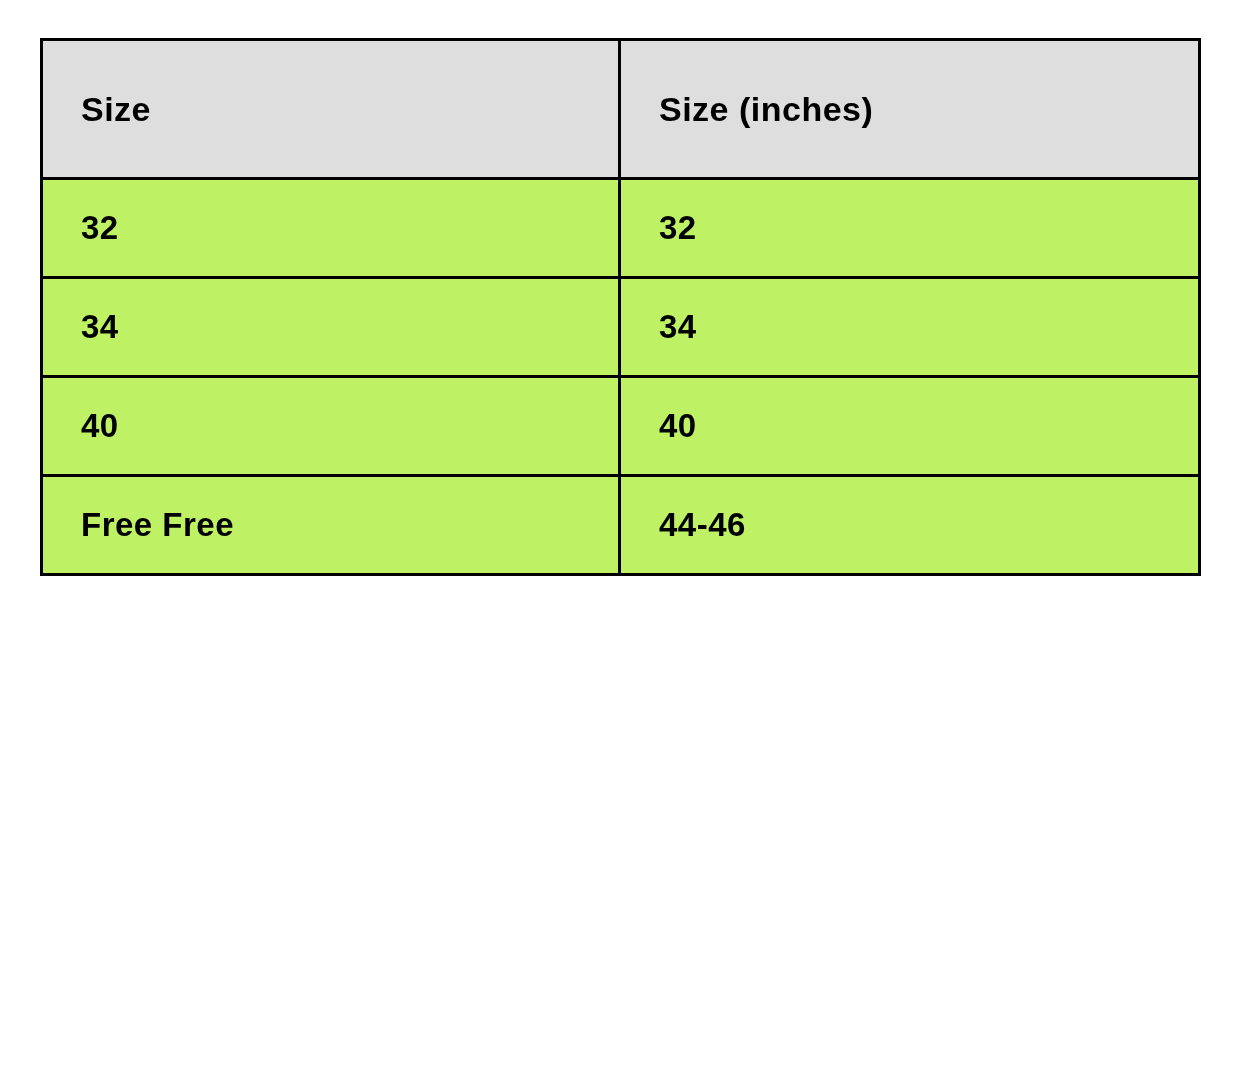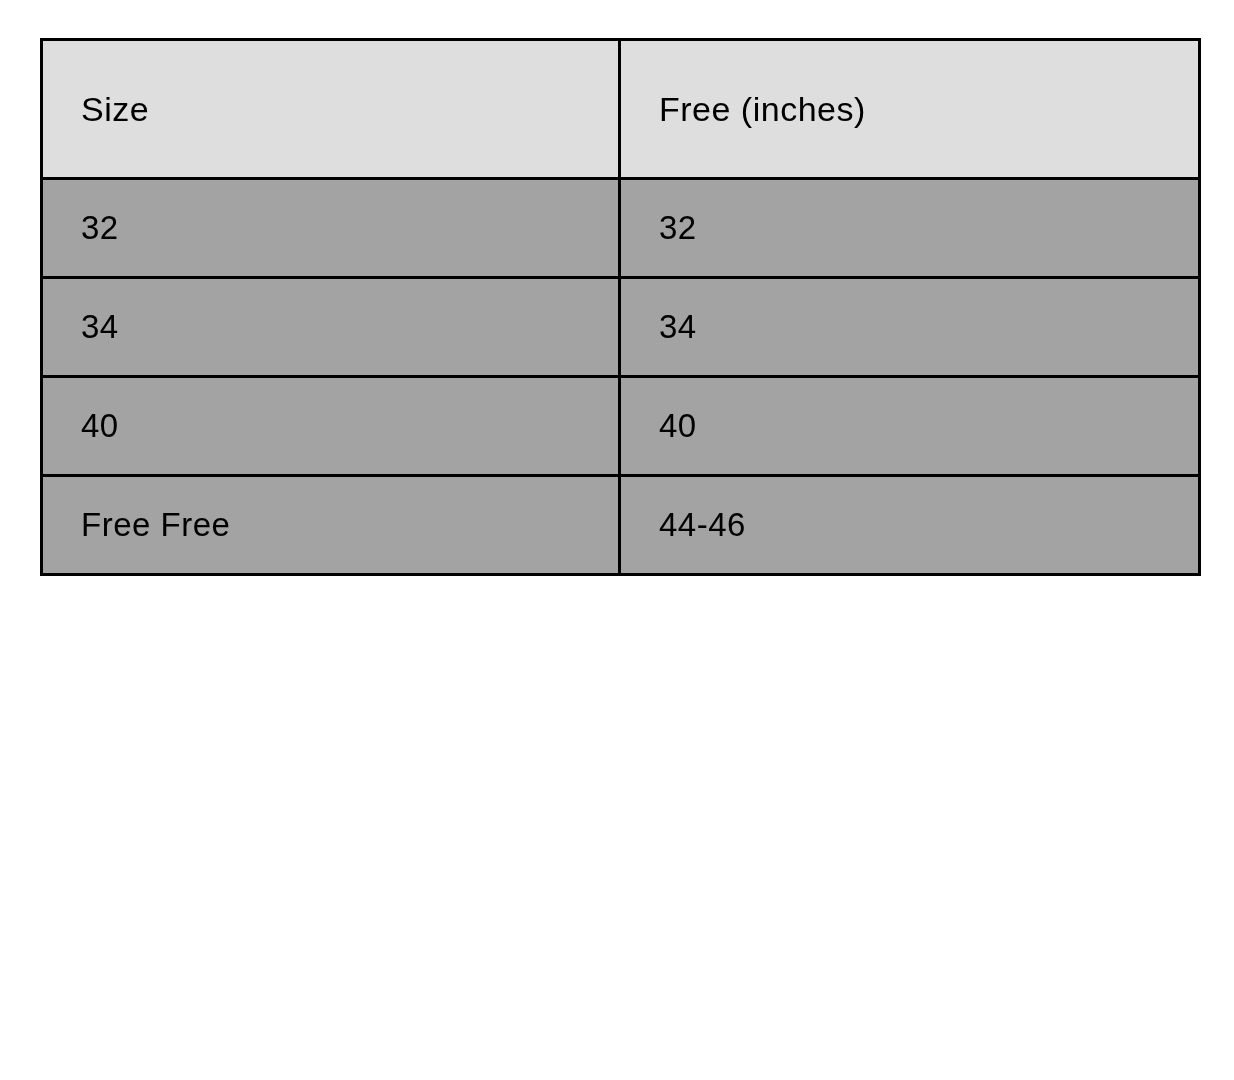--- a/index.html
+++ b/index.html
@@ -36,47 +36,47 @@
   table.size-chart col.c2 { width: 580px; }
 
   table.size-chart th,
   table.size-chart td {
     border: 3px solid #000000;
     padding: 0 0 0 38px;
     height: 96px;
     text-align: left;
     vertical-align: middle;
     font-size: 33px;
-    font-weight: normal;
+    font-weight: bold;
     color: #000000;
     letter-spacing: 0.5px;
   }
   table.size-chart thead th {
     background: #dedede;
     height: 136px;
     font-size: 34px;
   }
   table.size-chart tbody td {
-    background: #a3a3a3;
+    background: #bef264;
   }
 </style>
 </head>
 <body>
 
 <div class="page">
   <div class="table-wrap">
     <table class="size-chart">
       <colgroup>
         <col class="c1">
         <col class="c2">
       </colgroup>
       <thead>
         <tr>
           <th>Size</th>
-          <th>Free (inches)</th>
+          <th>Size (inches)</th>
         </tr>
       </thead>
       <tbody>
         <tr>
           <td>32</td>
           <td>32</td>
         </tr>
         <tr>
           <td>34</td>
           <td>34</td>

